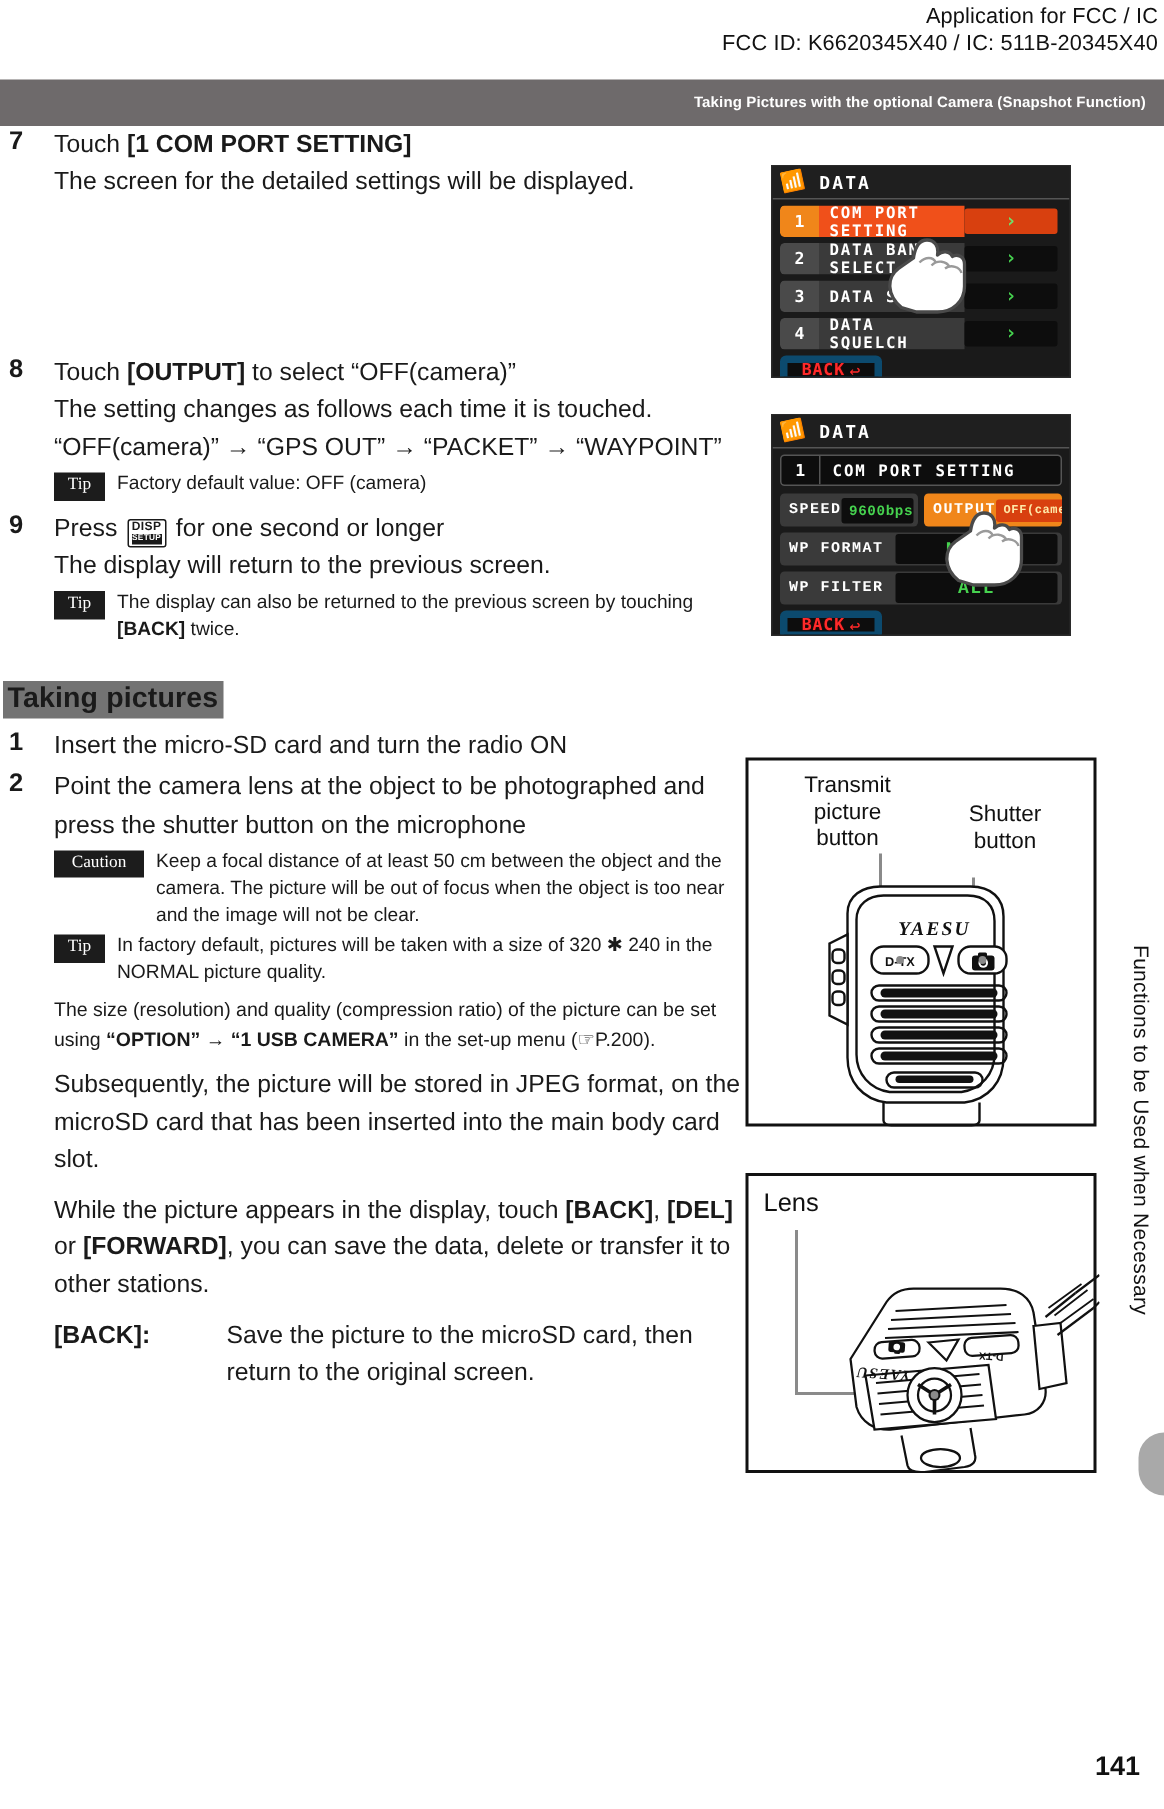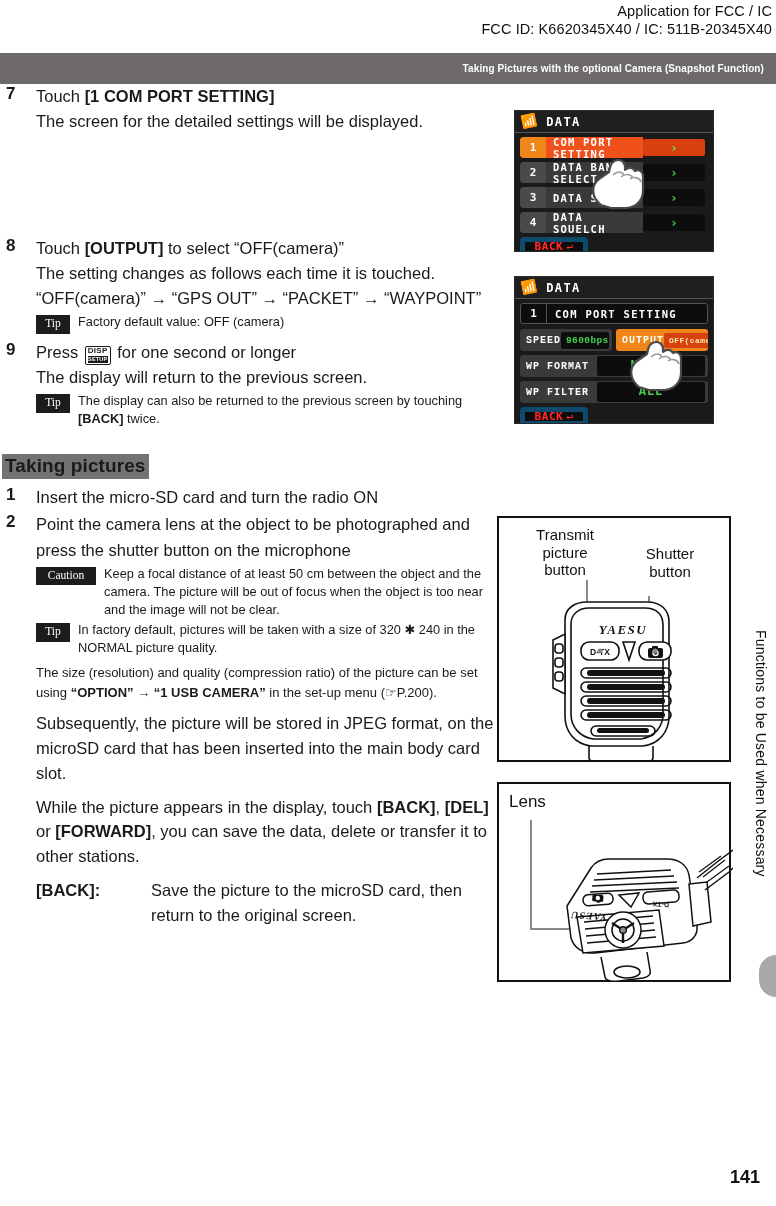--- a/index.html
+++ b/index.html
@@ -321,21 +321,21 @@
     position: absolute;
     pointer-events: none;
   }
 
   
   .illus {
     position: absolute;
     border: 2px solid #111;
     background: #fff;
   }
-  #illus-mic { left: 497px; top: 516px; width: 234px; height: 246px; }
+  #illus-mic { left: 497px; top: 505px; width: 234px; height: 246px; }
   #illus-lens { left: 497px; top: 782px; width: 234px; height: 200px; }
 
   .callout {
     position: absolute;
     font-size: 15px;
     line-height: 1.18;
     color: #111;
     text-align: center;
   }
   .lead-line {

